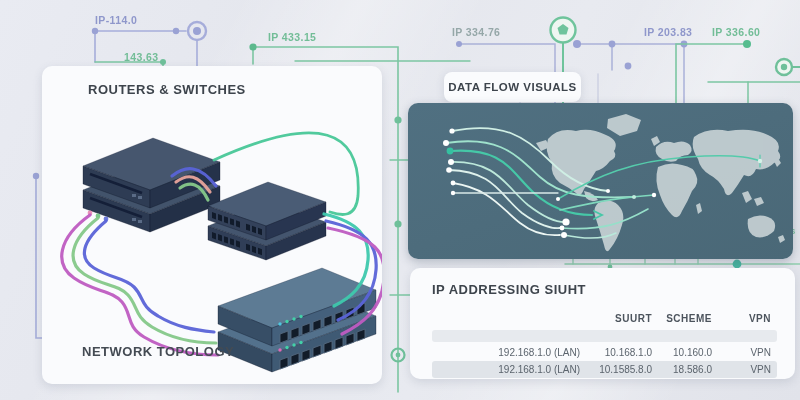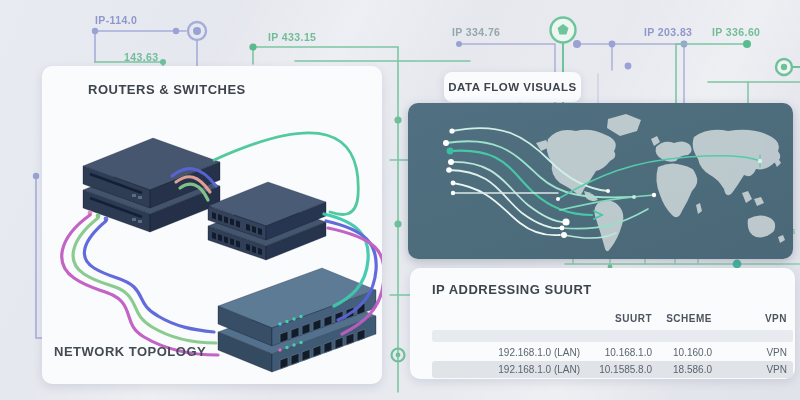--- a/index.html
+++ b/index.html
@@ -16,21 +16,21 @@
   .lbl-purple{color:#8f97cb;}
   .lbl-green{color:#72bd97;}
   .lbl-gray{color:#95a7a8;}
   .card{position:absolute;background:#fafbfd;border-radius:10px;box-shadow:0 3px 10px rgba(70,80,110,.15);}
   .panel-title{position:absolute;font-size:13px;font-weight:bold;color:#3d444c;letter-spacing:.5px;white-space:nowrap;}
   .map-card{position:absolute;border-radius:10px;overflow:hidden;
     background:linear-gradient(160deg,#507081 0%,#4a6877 100%);box-shadow:0 3px 10px rgba(60,75,95,.3);}
   .title-chip{position:absolute;background:#fafbfd;border-radius:8px;box-shadow:0 2px 8px rgba(70,80,110,.15);
     display:flex;align-items:center;justify-content:center;}
   .title-chip .panel-title{position:static;font-size:11.5px;}
-  .ip-table{position:absolute;left:22px;right:2px;top:42px;font-size:10px;color:#5b646d;}
+  .ip-table{position:absolute;left:22px;right:18px;top:42px;font-size:10px;color:#5b646d;}
   .t-row{display:grid;grid-template-columns:136px 72px 60px 1fr;align-items:center;
     padding:3px 6px 3px 12px;border-radius:3px;}
   .t-head{font-weight:bold;color:#4c545d;letter-spacing:.5px;font-size:10px;}
   .t-band{height:12px;background:#e7eaee;border-radius:3px;margin:3px 0 2px 0;}
   .t-row.alt{background:#e0e4e9;}
   .caption{position:absolute;font-size:13px;font-weight:bold;color:#444b53;letter-spacing:.5px;}
 </style>
 </head>
 <body>
 
@@ -228,21 +228,21 @@
           <path d="M296,148 C330,156 342,170 340,194 C338,220 322,232 306,240" stroke="#3fc9ad"></path>
           <path d="M298,155 C338,164 350,178 348,204 C346,232 328,246 310,254" stroke="#5a64d8"></path>
           <path d="M300,162 C348,172 358,186 356,212 C354,244 334,258 314,268" stroke="#bf5cc2"></path>
           <path d="M148,116 C160,107 170,109 182,126" stroke="#e8a49b"></path>
           <path d="M144,110 C158,99 172,99 188,120" stroke="#5a64d8"></path>
           <path d="M152,122 C162,115 172,117 180,134" stroke="#86c98a"></path>
           <path d="M186,94 C292,46 334,64 330,130 C328,152 314,150 302,146" stroke="#49c898" stroke-width="2.8"></path>
         </g>
       </g>
     </svg>
-    <div class="caption" style="left:12px;top:278px;">NETWORK TOPOLOGY</div>
+    <div class="caption" style="left:40px;top:278px;">NETWORK TOPOLOGY</div>
   </div>
 
   <div class="title-chip" style="left:408px;top:72px;width:137px;height:30px;margin-left:36px;">
     <span class="panel-title">DATA FLOW VISUALS</span>
   </div>
 
   <div class="map-card" style="left:408px;top:103px;width:385px;height:156px;">
     <svg width="385" height="156" viewBox="0 0 385 156">
 
       <g fill="#c6d1d4" opacity=".92" stroke="none">
@@ -293,21 +293,21 @@
         <circle cx="156" cy="132" r="3"></circle>
         <circle cx="200" cy="88" r="2"></circle>
         <circle cx="226" cy="94" r="2" fill="#bfeadd"></circle>
         <circle cx="246" cy="92" r="2.2"></circle>
         <circle cx="352" cy="58" r="2.2" fill="#d6f1e8"></circle>
       </g>
     </svg>
   </div>
 
   <div class="card" style="left:410px;top:268px;width:385px;height:111px;">
-    <div class="panel-title" style="left:22px;top:14px;">IP ADDRESSING SUURT</div>
+    <div class="panel-title" style="left:22px;top:14px;">IP ADDRESSING SIUHT</div>
     <div class="ip-table">
       <div class="t-row t-head">
         <span></span>
         <span>SUURT</span>
         <span>SCHEME</span>
         <span>VPN</span>
       </div>
       <div class="t-band"></div>
       <div class="t-row">
         <span>192.168.1.0 (LAN)</span>

